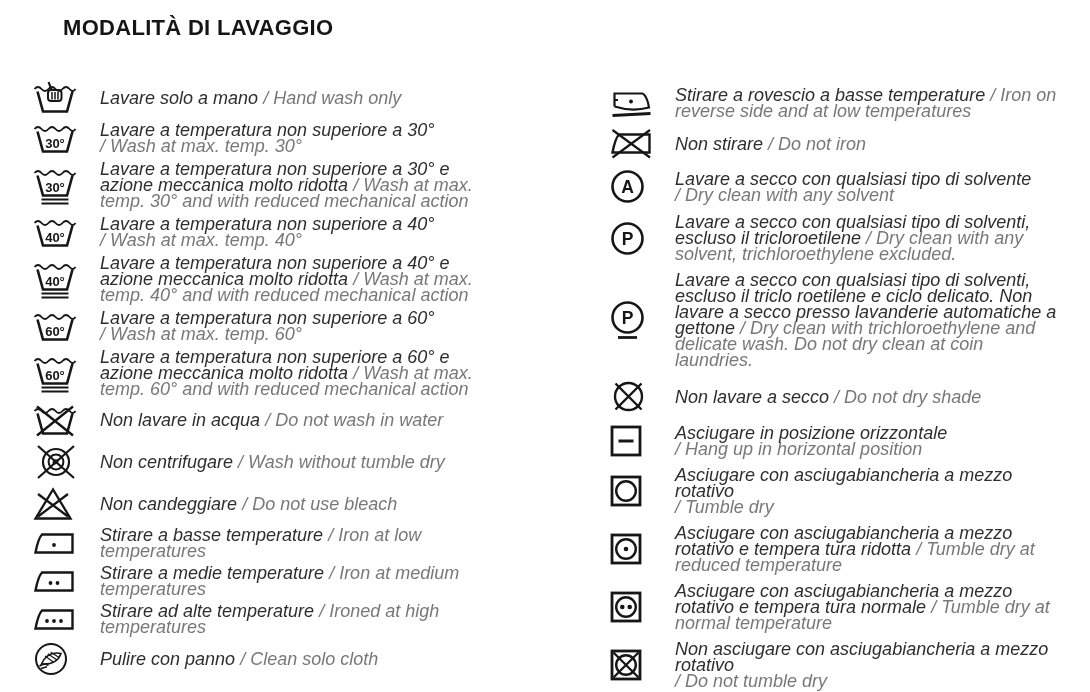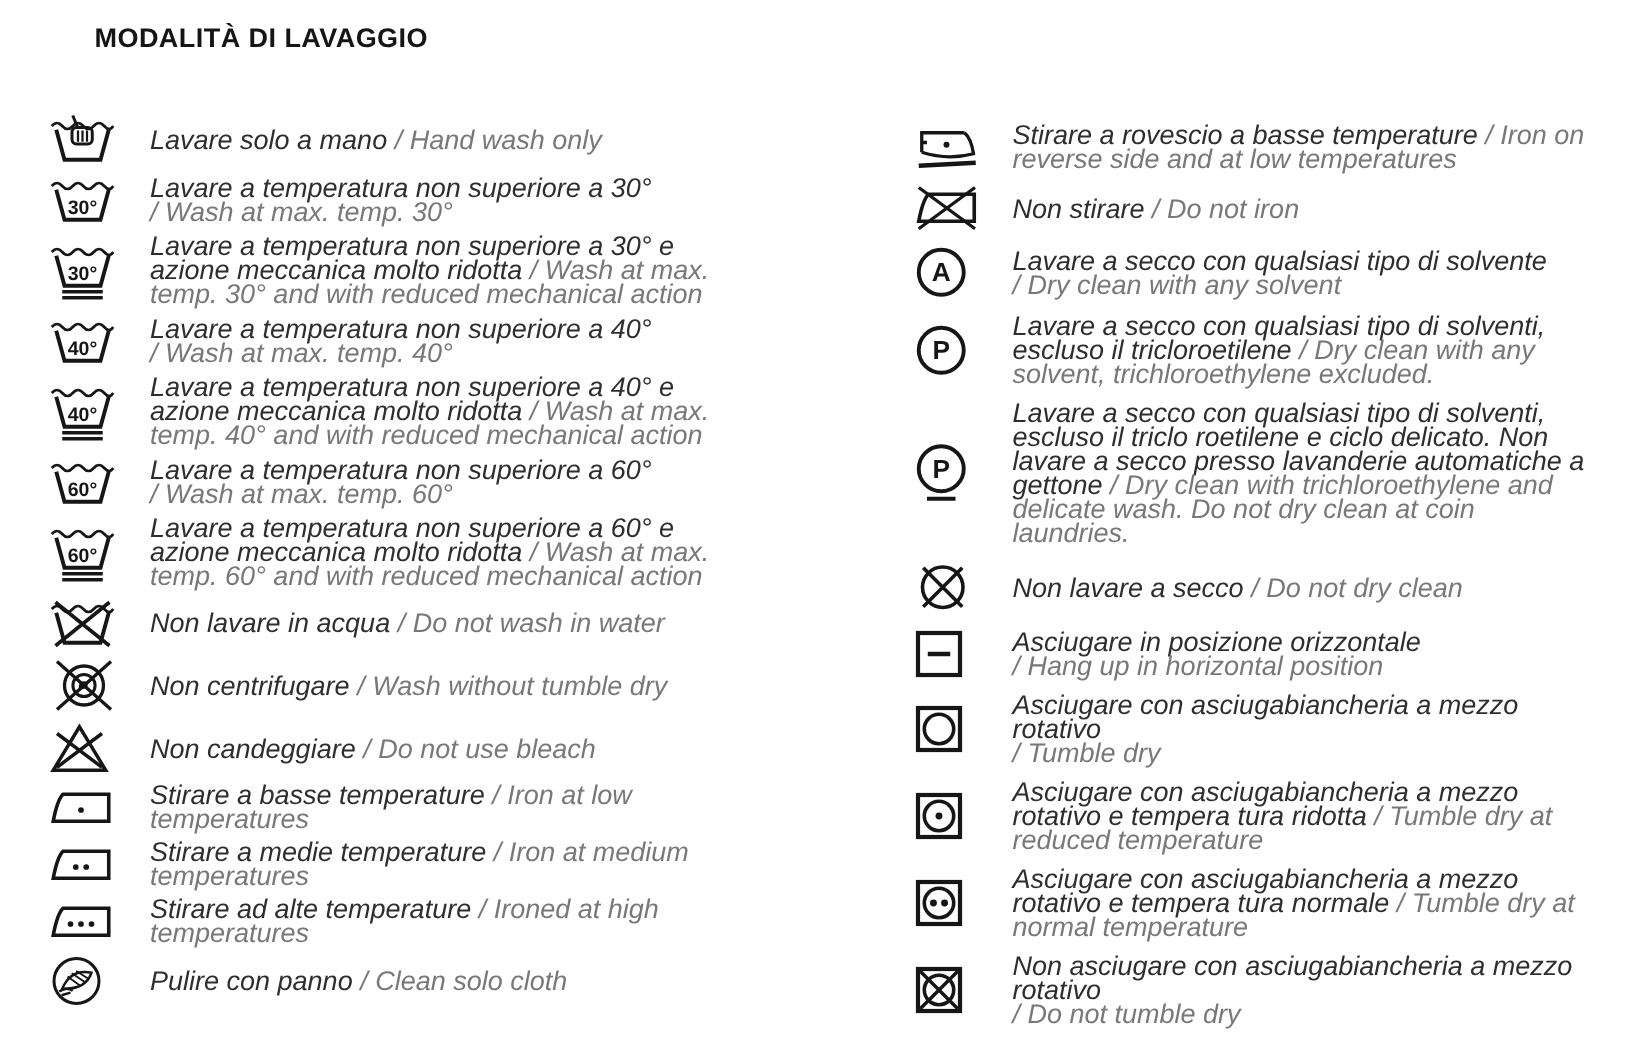--- a/index.html
+++ b/index.html
@@ -1,20 +1,20 @@
 <!DOCTYPE html>
 <html><head>
 <meta charset="utf-8">
 <style>
   html,body{margin:0;padding:0;background:#ffffff;}
   body{width:1090px;height:692px;overflow:hidden;font-family:"Liberation Sans",sans-serif;}
   .page{padding:15px 0 0 33px;}
   h1.title{
     margin:0 0 0 30px;
-    font-size:18px;
+    font-size:22px;
     font-weight:bold;
     letter-spacing:.3px;
     color:#151515;
     font-style:normal;
   }
   .cols{display:flex;margin-top:40px;}
   .col{display:flex;flex-direction:column;}
   .col-left{flex:0 0 561px;}
   .col-right{margin-left:16px;flex:1 1 auto;padding-top:6px;}
   .row{display:flex;align-items:center;}
@@ -237,21 +237,21 @@
           </div>
           <div class="text"><span class="it">Lavare a secco con qualsiasi tipo di solventi, escluso il triclo roetilene e ciclo delicato. Non lavare a secco presso lavanderie automatiche a gettone</span> <span class="en">/ Dry clean with trichloroethylene and delicate wash. Do not dry clean at coin laundries.</span></div>
         </div>
         <div class="row">
           <div class="icon-cell">
             <svg width="37" height="37" viewBox="0 0 37 37">
               <circle cx="18.5" cy="18.5" r="13.5" fill="none" stroke="#161616" stroke-width="2.4"></circle>
               <path d="M5.5 5.5 L31.5 31.5 M31.5 5.5 L5.5 31.5" fill="none" stroke="#161616" stroke-width="2.4"></path>
             </svg>
           </div>
-          <div class="text"><span class="it">Non lavare a secco</span> <span class="en">/ Do not dry clean</span></div>
+          <div class="text"><span class="it">Non lavare a secco</span> <span class="en">/ Do not dry shade</span></div>
         </div>
         <div class="row">
           <div class="icon-cell">
             <svg width="32" height="32" viewBox="0 0 32 32">
               <rect x="2" y="2" width="28" height="28" fill="none" stroke="#161616" stroke-width="2.8"></rect>
               <path d="M8.5 16 H23.5" fill="none" stroke="#161616" stroke-width="3"></path>
             </svg>
           </div>
           <div class="text"><span class="it">Asciugare in posizione orizzontale</span><br><span class="en">/ Hang up in horizontal position</span></div>
         </div>

